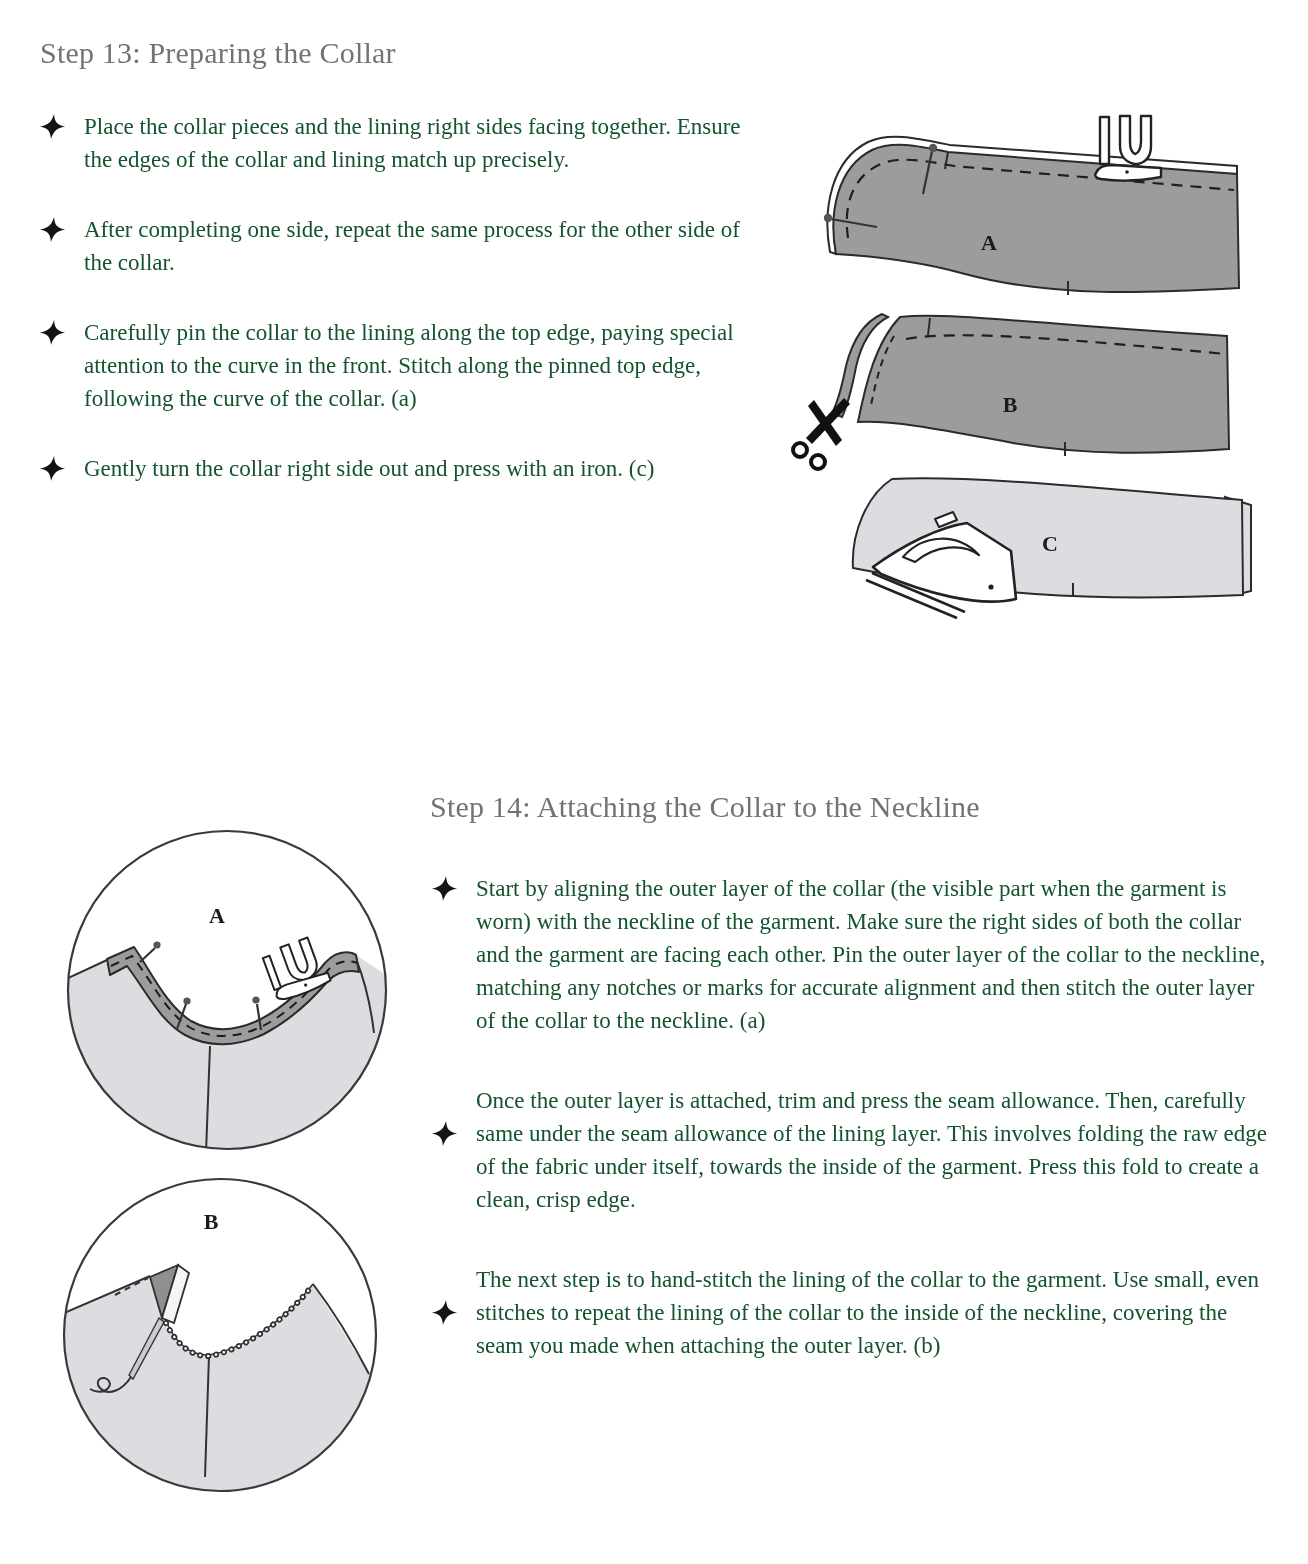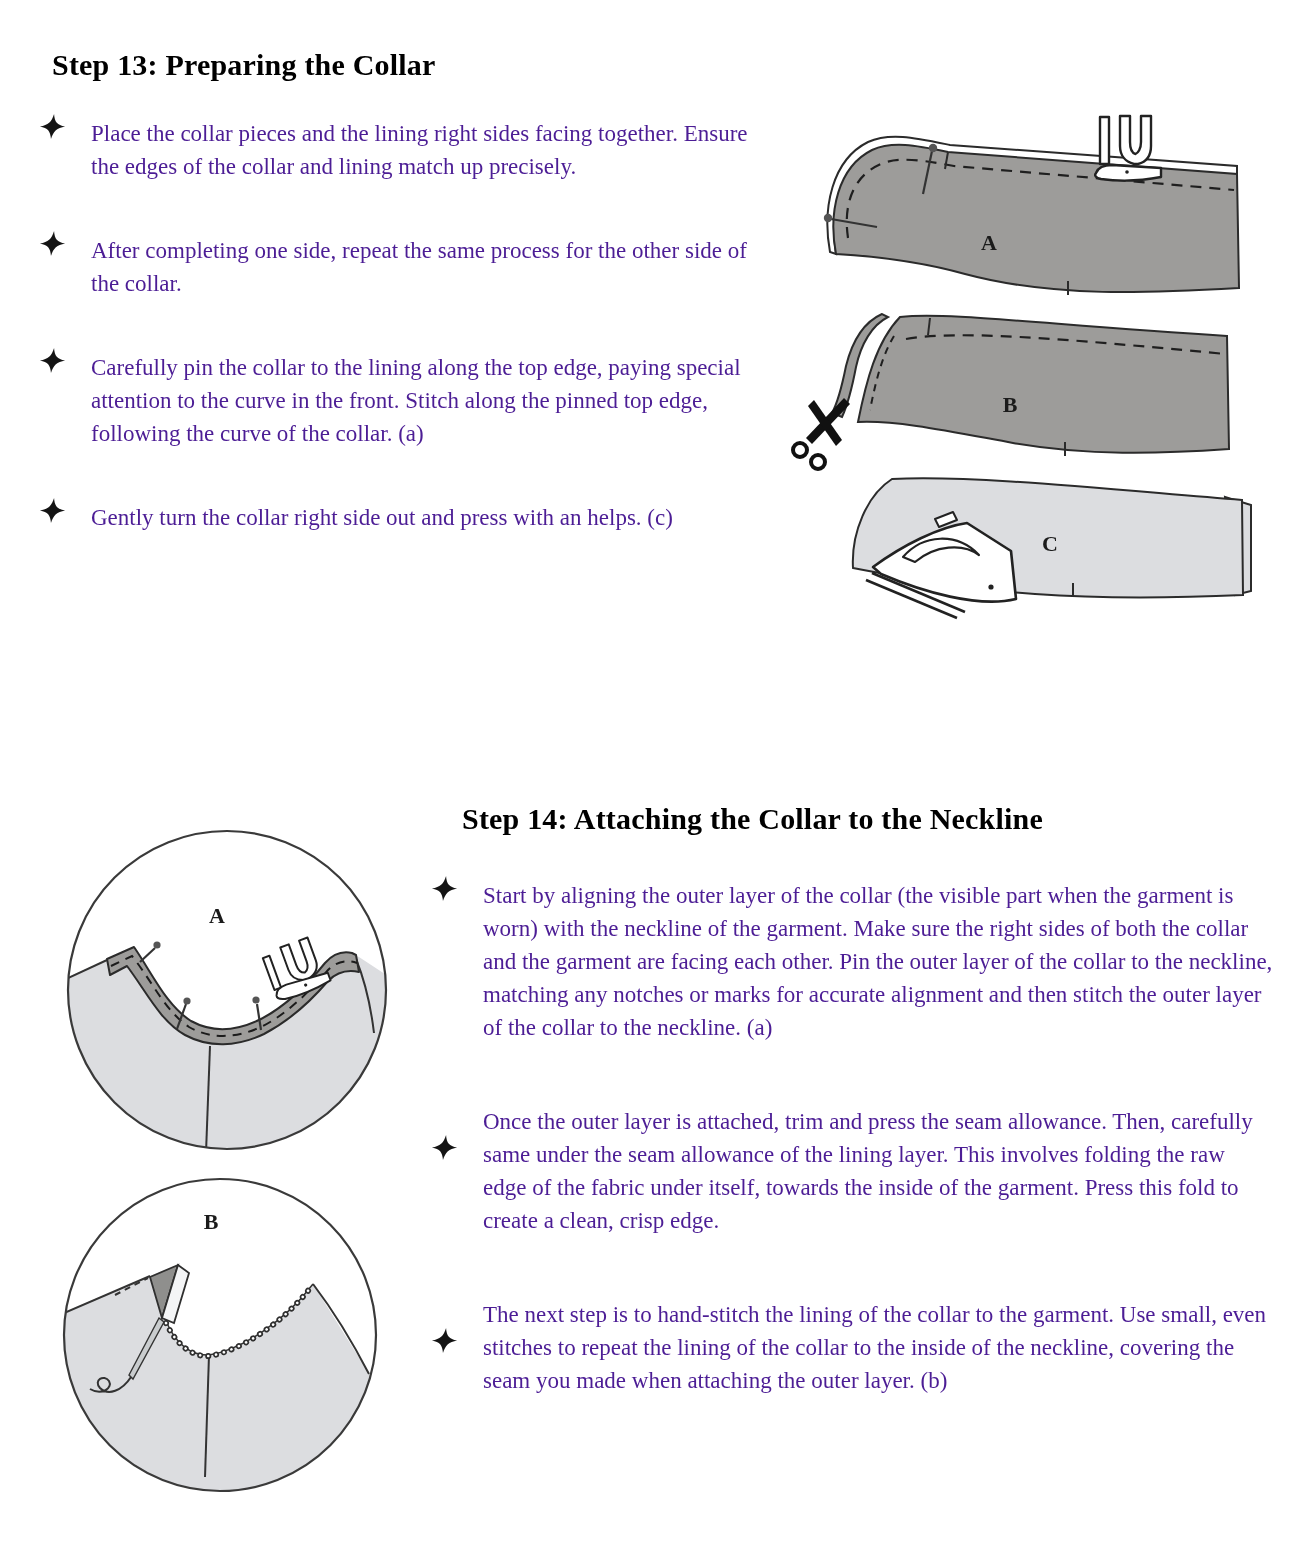--- a/index.html
+++ b/index.html
@@ -1,35 +1,35 @@
 <!DOCTYPE html>
 <html><head>
 <meta charset="utf-8">
 <style>
   html,body{margin:0;padding:0}
   body{
     width:1308px;height:1564px;position:relative;background:#ffffff;
     font-family:"Liberation Serif", serif;color:#191919;overflow:hidden;
   }
   .abs{position:absolute}
-  .h-title{font-size:30px;font-weight:bold;color:#000000;letter-spacing:.2px;margin:12px;white-space:nowrap}
+  .h-title{font-size:30px;font-weight:normal;color:#737373;letter-spacing:.2px;margin:0;white-space:nowrap}
   .blist{list-style:none;margin:0;padding:0}
   .item{display:flex;align-items:flex-start}
   .s13-list .item{margin-bottom:37px}
   .s14-list .item{margin-bottom:47px}
   .marker{flex:0 0 46px;padding-top:3px}
   .marker svg{width:30px;height:27px;display:block}
   .marker-low .marker{padding-top:36px}
-  .btext{margin:7px;font-size:23px;line-height:33px;color:#4c1d95}
+  .btext{margin:0;font-size:23px;line-height:33px;color:#14532d}
   .s13-list .btext{width:676px}
   .s14-list .btext{width:794px}
 
   .s13-title{left:40px;top:36px}
   .s13-list{left:38px;top:110px;width:740px}
-  .s14-title{left:450px;top:790px}
+  .s14-title{left:430px;top:790px}
   .s14-list{left:430px;top:872px;width:850px}
 
   .fig-a{left:800px;top:112px}
   .fig-b{left:778px;top:312px}
   .fig-c{left:845px;top:475px}
   .circ-a{left:60px;top:823px}
   .circ-b{left:62px;top:1177px}
 
   .fig-label{font-family:"Liberation Serif",serif;font-weight:bold;font-size:22px;fill:#1b1b1b}
 </style>
@@ -62,21 +62,21 @@
         </svg>
     </span>
     <p class="btext">Carefully pin the collar to the lining along the top edge, paying special attention to the curve in the front. Stitch along the pinned top edge, following the curve of the collar. (a)</p>
   </li>
   <li class="item">
     <span class="marker">
       <svg viewBox="-2 0 31 26">
           <path transform="translate(1.6 0) skewX(-7)" d="M13 0 C14.6 8.4 17.6 11.4 26 13 C17.6 14.6 14.6 17.6 13 26 C11.4 17.6 8.4 14.6 0 13 C8.4 11.4 11.4 8.4 13 0 Z" fill="#141414"></path>
         </svg>
     </span>
-    <p class="btext">Gently turn the collar right side out and press with an helps. (c)</p>
+    <p class="btext">Gently turn the collar right side out and press with an iron. (c)</p>
   </li>
 </ul>
 
 <div class="abs fig-a">
 <svg width="450" height="198" viewBox="0 0 450 198">
   <path d="M30 140 C22 96 32 48 68 30 C90 20 116 26 150 33 L437 54 L437 63 L148 41 C115 34 92 30 72 39 C40 55 29 98 36 142 Z" fill="#ffffff" stroke="#2b2b2b" stroke-width="2"></path>
   <path d="M36 142 C28 100 38 55 72 38 C92 29 115 33 148 40 L437 62 L439 176 C350 181 255 186 165 162 C115 148 70 144 36 142 Z" fill="#9d9c9a" stroke="#2b2b2b" stroke-width="2"></path>
   <path d="M48 126 C43 92 53 63 83 51 C101 45 122 48 154 54 L434 78" fill="none" stroke="#1f1f1f" stroke-width="2.2" stroke-dasharray="11 8"></path>
   <line x1="148" y1="40" x2="145" y2="57" stroke="#2b2b2b" stroke-width="2"></line>
   <line x1="268" y1="183" x2="268" y2="169" stroke="#2b2b2b" stroke-width="2"></line>

